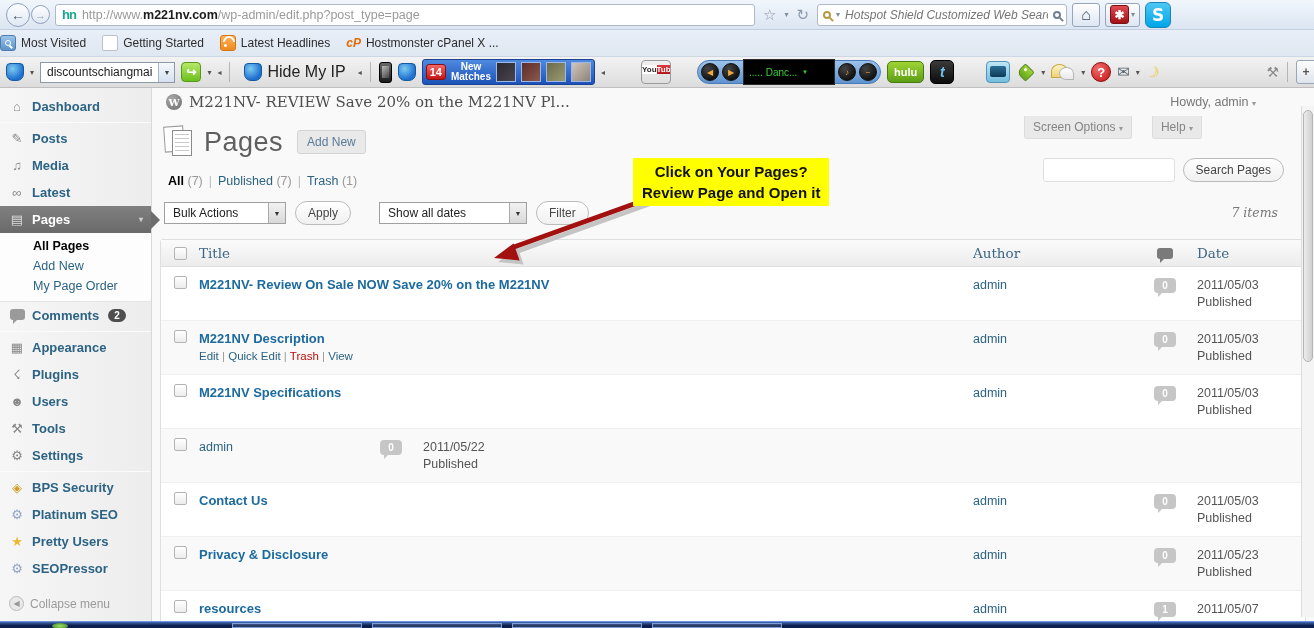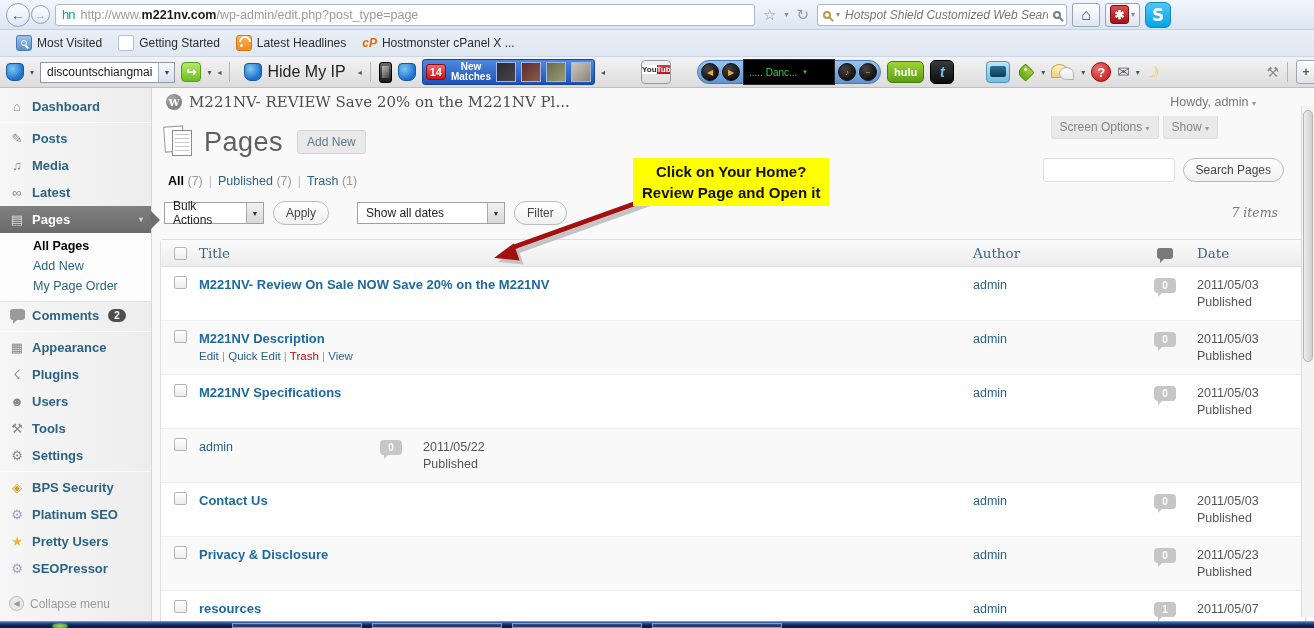--- a/index.html
+++ b/index.html
@@ -3,37 +3,37 @@
 <meta charset="utf-8">
 <style>
   *{box-sizing:border-box;margin:0;padding:0}
   html,body{width:1314px;height:628px;overflow:hidden}
   body{font-family:"Liberation Sans",sans-serif;position:relative;background:#fff;font-size:12px;color:#333}
   
   #nav-bar{height:30px;background:linear-gradient(#f1f6fc,#dce5f2);border-bottom:1px solid #c3cfe0;display:flex;align-items:center;padding:0 6px;gap:5px}
   .circ-btn{width:24px;height:24px;border-radius:50%;border:1px solid #8fa1ba;background:linear-gradient(#fdfeff,#dfe8f4);display:flex;align-items:center;justify-content:center;color:#4a5a70;font-weight:bold;font-size:14px;flex:0 0 auto}
   .circ-btn.small{width:19px;height:19px;font-size:11px;color:#9aa7b8;margin-left:-4px}
   .url-bar{flex:0 0 700px;height:22px;background:#fff;border:1px solid #aeb8c6;border-radius:3px;display:flex;align-items:center;padding:0 6px;gap:6px;overflow:hidden;white-space:nowrap}
-  .favicon{font-weight:normal;font-size:13px;color:#19a58f;letter-spacing:-1px}
+  .favicon{font-weight:bold;font-size:13px;color:#19a58f;letter-spacing:-1px}
   .url-text{font-size:12.5px;color:#9a9a9a}
   .url-text b{color:#1c1c1c}
   .url-text .path{color:#9a9a9a;font-weight:normal}
   .star-btn,.reload-btn{color:#8d9aac;font-size:15px;padding:0 3px}
   .chrome-caret{font-size:8px;color:#7f8da0}
   .search-box{flex:0 0 250px;height:22px;background:#fff;border:1px solid #aeb8c6;border-radius:3px;display:flex;align-items:center;padding:0 5px;gap:5px}
   .search-box input{border:0;outline:none;flex:1;font:italic 12px "Liberation Sans",sans-serif;color:#8a8a8a;background:transparent;min-width:0}
   .mag{position:relative;width:8px;height:8px;border:2px solid #72808f;border-radius:50%;flex:0 0 auto}
   .mag::after{content:"";position:absolute;width:6px;height:2px;background:#72808f;transform:rotate(45deg);right:-5px;bottom:-3px}
   .mag.gold{border-color:#b79b45}.mag.gold::after{background:#b79b45}
   .sq-btn{height:24px;min-width:28px;border:1px solid #97a5ba;border-radius:3px;background:linear-gradient(#fefefe,#dde6f2);display:flex;align-items:center;justify-content:center;gap:2px;padding:0 4px}
   .home-glyph{font-size:16px;color:#3c4c61;line-height:1}
   .lastpass{width:19px;height:19px;background:linear-gradient(#e04b50,#a01217);border:1px solid #7c0d11;border-radius:3px;color:#fff;font-weight:bold;font-size:12px;display:flex;align-items:center;justify-content:center}
   .skype{width:26px;height:26px;border-radius:6px;background:linear-gradient(#4fc7f4,#00a6e8);border:1px solid #1687b8;color:#fff;font-weight:bold;font-size:17px;display:flex;align-items:center;justify-content:center;font-family:"DejaVu Sans",sans-serif}
   
-  #bookmarks-bar{height:27px;background:linear-gradient(#e9eff7,#dfe7f2);display:flex;align-items:center;padding:0 16px;gap:16px;border-bottom:1px solid #cdd7e4}
+  #bookmarks-bar{height:27px;background:linear-gradient(#e9eff7,#dfe7f2);display:flex;align-items:center;padding:0 0;gap:16px;border-bottom:1px solid #cdd7e4}
   .bm{display:flex;align-items:center;gap:5px;font-size:12px;color:#2c2c2c}
   .bm-ico{width:16px;height:16px;border-radius:3px;display:flex;align-items:center;justify-content:center;flex:0 0 auto}
   .bm-ico.mv{background:linear-gradient(#9cc4e8,#5b92c8);border:1px solid #4a7eb2}
   .mag-mini{position:relative;width:6px;height:6px;border:1.5px solid #fff;border-radius:50%}
   .mag-mini::after{content:"";position:absolute;width:4px;height:1.5px;background:#fff;transform:rotate(45deg);right:-3px;bottom:-2px}
   .bm-ico.page{background:#fff;border:1px solid #b9c2cd;border-radius:2px}
   .bm-ico.rss{background:linear-gradient(#ffb25e,#f08a1c);border:1px solid #d37712;position:relative}
   .bm-ico.rss::before{content:"";position:absolute;left:3px;bottom:3px;width:3px;height:3px;background:#fff;border-radius:50%}
   .bm-ico.rss::after{content:"";position:absolute;left:2px;bottom:2px;width:8px;height:8px;border:2px solid #fff;border-left-color:transparent;border-bottom-color:transparent;border-radius:50%;transform:rotate(-45deg)}
   .cp-ico{color:#e66a00;font-weight:bold;font-size:12px;font-style:italic}
@@ -93,21 +93,21 @@
   .gold{color:#cf9f2a}.blueg{color:#93a6c9}.star-g{color:#e8b92f}
   #collapse{position:absolute;bottom:6px;left:0;right:0;display:flex;align-items:center;gap:6px;padding:4px 9px;color:#9a9a9a;font-size:12px}
   .col-ico{width:15px;height:15px;border-radius:50%;border:1px solid #bbb;background:#e9e9e9;color:#999;font-size:8px;display:flex;align-items:center;justify-content:center}
   
   #content{position:relative;flex:1;background:#f9f9f9;overflow:hidden}
   #admin-header{height:28px;display:flex;align-items:center;justify-content:space-between;padding:0 58px 0 14px}
   .site-title{display:flex;align-items:center;gap:7px;font:15px "DejaVu Serif",serif;color:#4e4e4e}
   .wp-logo{width:16px;height:16px;border-radius:50%;background:radial-gradient(circle at 35% 30%,#a8a8a8,#6e6e6e);color:#fff;font:bold 10px "DejaVu Serif",serif;display:flex;align-items:center;justify-content:center}
   .howdy{font-size:12.5px;color:#777}
   .caret-d{font-size:8px;color:#999}
-  #tabs{position:absolute;top:28px;right:96px;display:flex;gap:4px;z-index:3}
+  #tabs{position:absolute;top:28px;right:112px;display:flex;gap:20px;z-index:3}
   .tab{background:#e9e9e9;border:1px solid #ddd;border-top:0;border-radius:0 0 3px 3px;color:#848484;font-size:12px;padding:4px 8px}
   #heading-row{display:flex;align-items:center;gap:10px;padding:10px 0 0 12px}
   .pages-ico{position:relative;width:30px;height:32px;flex:0 0 auto}
   .pg{position:absolute;width:20px;height:26px;background:#fff;border:1px solid #9a9a9a;box-shadow:inset 0 0 0 2px #fff}
   .pg.back{left:0;top:0;transform:rotate(-4deg)}
   .pg.front{left:8px;top:4px;background:repeating-linear-gradient(#fff 0 3px,#c9c9c9 3px 4px);border-color:#8a8a8a}
   #page-title{font-size:27px;color:#5f5f5f;font-weight:normal;letter-spacing:0.5px}
   .addnew{background:#e9e9e9;border:1px solid #d4d4d4;border-radius:3px;color:#5a7a94;font-size:12px;padding:4px 9px;margin-left:4px}
   #search-row{position:absolute;top:70px;right:30px;display:flex;align-items:flex-end;gap:8px;z-index:3}
   #search-input{width:132px;height:24px;border:1px solid #dfdfdf;border-radius:3px;background:#fff;outline:none;padding:0 5px;font-size:12px}
@@ -348,39 +348,39 @@
   <div id="content">
     <div id="admin-header">
       <span class="site-title">
           <span class="wp-logo">W</span>
           <span>M221NV- REVIEW Save 20% on the M221NV Pl...</span>
         </span>
       <span class="howdy"><span>Howdy, admin</span> <span class="caret-d">▾</span></span>
     </div>
     <div id="tabs">
       <span class="tab"><span>Screen Options</span> <span class="caret-d">▾</span></span>
-      <span class="tab"><span>Show</span> <span class="caret-d">▾</span></span>
+      <span class="tab"><span>Help</span> <span class="caret-d">▾</span></span>
     </div>
     <div id="heading-row">
       <span class="pages-ico">
           <span class="pg back"></span>
           <span class="pg front"></span>
         </span>
       <span id="page-title">Pages</span>
       <span class="addnew">Add New</span>
     </div>
     <div id="search-row">
       <input id="search-input" style="">
       <span class="wpbtn">Search Pages</span>
     </div>
     <div id="filters">
       <span class="cur">All</span> <span>(7)</span><span class="sep">|</span><a>Published</a> <span>(7)</span><span class="sep">|</span><a>Trash</a> <span>(1)</span>
     </div>
     <div id="controls">
-      <span class="wpsel" style="width:100px">
+      <span class="wpsel" style="width:122px">
           <span class="val" style="flex:1">Bulk Actions</span>
           <span class="cap">▼</span>
         </span>
       <span class="wpbtn">Apply</span>
       <span style="width:10px"></span>
       <span class="wpsel" style="width:148px">
           <span class="val" style="flex:1">Show all dates</span>
           <span class="cap">▼</span>
         </span>
       <span class="wpbtn">Filter</span>
@@ -498,21 +498,21 @@
     <span class="c-com">
               <span class="nbubble"><span class="cnum">1</span></span>
             </span>
     <span class="c-date dcell"><span class="d1">2011/05/07</span><br><span class="d2">Published</span></span>
   </div>
 </div>
 
     </div>
 
     <div id="callout">
-      <div>Click on Your Home?</div>
+      <div>Click on Your Pages?</div>
       <div>Review Page and Open it</div>
     </div>
     <svg id="arrow-svg" width="200" height="95">
       <line x1="177" y1="16" x2="46" y2="63" stroke="#c4c4c4" stroke-width="5"></line>
       <polygon points="26,74 51.6,76.4 45.6,59.4" fill="#c4c4c4"></polygon>
       <line x1="173" y1="12" x2="42" y2="59" stroke="#a21010" stroke-width="5"></line>
       <polygon points="22,70 47.6,72.4 41.6,55.4" fill="#a21010"></polygon>
     </svg>
 
     <div id="scrollbar">

